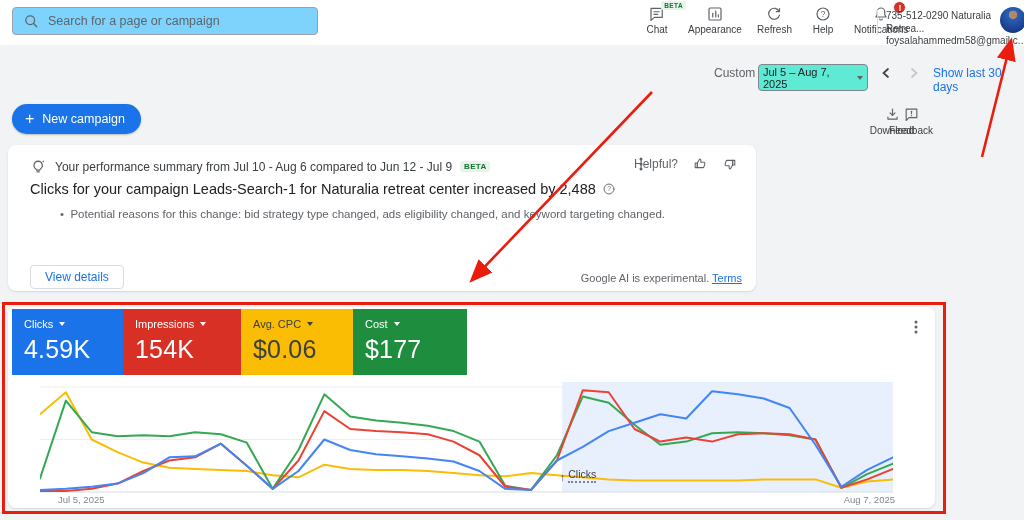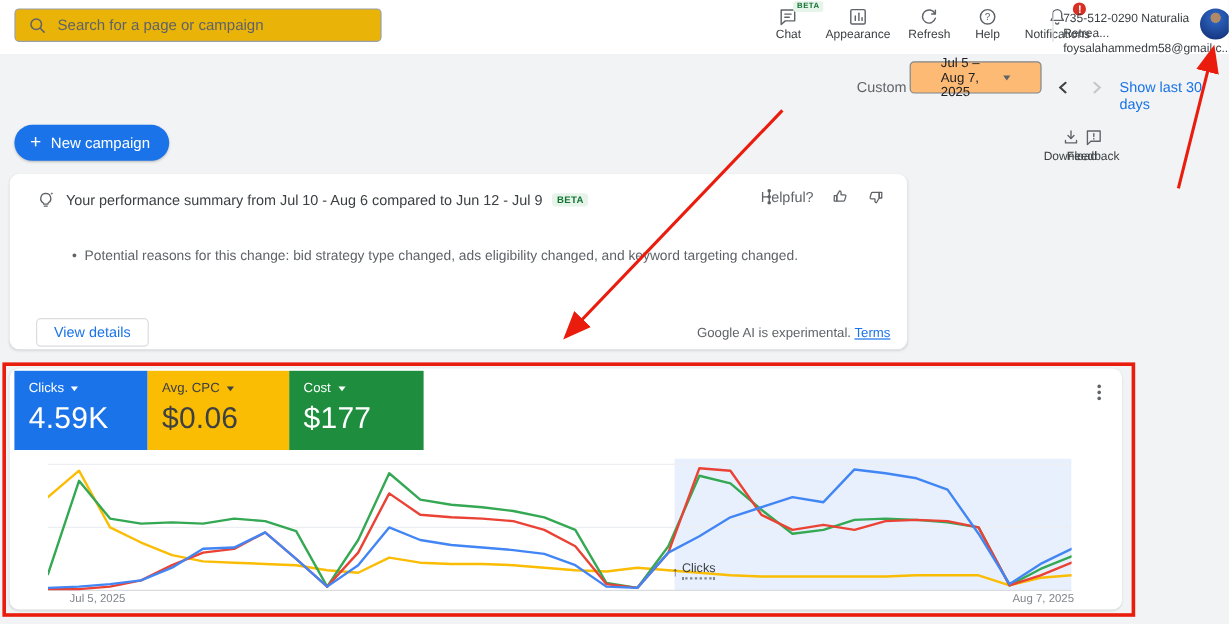--- a/index.html
+++ b/index.html
@@ -7,21 +7,21 @@
   body {
     position:relative; overflow:hidden;
     background:#f1f3f4;
     font-family:"Liberation Sans", sans-serif;
     color:#3c4043;
   }
   
   .topbar { position:absolute; left:0; top:0; width:1024px; height:45px; background:#ffffff; }
   .searchbox {
     position:absolute; left:12px; top:7px; width:306px; height:28px;
-    border:1px solid #9aa0a6; border-radius:4px; background:#eab308;
+    border:1px solid #9aa0a6; border-radius:4px; background:#7dd3fc;
     display:flex; align-items:center; gap:9px; padding:12px 10px; cursor:text;
   }
   .searchbox .ph { font-size:12.5px; color:#5f6368; }
   .tools { position:absolute; left:641px; top:5px; display:flex; gap:15px; }
   .tool { position:relative; display:flex; flex-direction:column; align-items:center; gap:1px;
           font-size:10px; color:#3c4043; min-width:32px; cursor:pointer; }
   .tool svg { display:block; }
   .beta-pill {
     position:absolute; top:-4px; right:-13px; font-size:6.5px; font-weight:bold;
     background:#e6f4ea; color:#137333; padding:1px 3px; border-radius:2px; letter-spacing:.4px;
@@ -34,23 +34,23 @@
   .acct-divider { position:absolute; left:877px; top:10px; width:1px; height:25px; background:#dadce0; }
   .account { position:absolute; left:886px; top:10px; font-size:10px; line-height:12.5px; color:#3c4043; cursor:pointer; }
   .avatar {
     position:absolute; left:1000px; top:7px; width:26px; height:26px; border-radius:50%;
     background:radial-gradient(circle at 50% 30%, #b08968 18%, #2b5fb8 20%, #14347e 85%);
     cursor:pointer;
   }
   
   .custom-label { position:absolute; left:714px; top:66px; font-size:12px; color:#5f6368; }
   .range-select {
-    position:absolute; left:758px; top:51px; width:110px; height:27px; background:#fdba74;
+    position:absolute; left:758px; top:64px; width:110px; height:27px; background:#5eead4;
     border:1px solid #80868b; border-radius:4px; display:flex; align-items:center;
-    justify-content:space-between; padding:0 25px; font-size:11px; color:#202124; cursor:pointer;
+    justify-content:space-between; padding:0 4px; font-size:11px; color:#202124; cursor:pointer;
   }
   .chev-btn { position:absolute; top:61px; width:24px; height:24px; display:flex; align-items:center; justify-content:center; cursor:pointer; }
   .chev-left { left:874px; }
   .chev-right { left:902px; }
   .show-last { position:absolute; left:933px; top:66px; font-size:12px; color:#1a73e8; font-weight:500; cursor:pointer; }
   
   .new-campaign {
     position:absolute; left:12px; top:104px; height:30px; border-radius:16px; background:#1a73e8;
     color:#fff; display:flex; align-items:center; gap:8px; padding:0 16px 0 13px;
     font-size:12.5px; font-weight:500; cursor:pointer; box-shadow:0 1px 2px rgba(60,64,67,.3);
@@ -223,36 +223,50 @@
           <path d="M8 10.5l3.5-6c1 0 1.8.8 1.8 1.8v3.2h4.6c1 0 1.7 1 1.4 1.9l-1.4 4.8c-.2.7-.8 1.2-1.5 1.2H8z"></path>
           <path d="M8 10.5H4.8v6.9H8z"></path>
         </g>
       </svg>
     <svg class="kebab" width="14" height="16" viewBox="0 0 14 16">
         <circle cx="7" cy="3" r="1.5" fill="#5f6368"></circle>
         <circle cx="7" cy="8" r="1.5" fill="#5f6368"></circle>
         <circle cx="7" cy="13" r="1.5" fill="#5f6368"></circle>
       </svg>
   </div>
+  <div class="sum-headline">
+    <span>Clicks for your campaign Leads-Search-1 for Naturalia retreat center increased by 2,488</span>
+    <svg width="14" height="14" viewBox="0 0 24 24" style="cursor:pointer">
+        <circle class="gicon" cx="12" cy="12" r="8.5"></circle>
+        <text x="12" y="16.2" text-anchor="middle" font-size="11.5" fill="#5f6368" font-family="Liberation Sans, sans-serif">?</text>
+      </svg>
+  </div>
   <div class="sum-bullet">•&nbsp; <span>Potential reasons for this change: bid strategy type changed, ads eligibility changed, and keyword targeting changed.</span></div>
   <button class="view-details">View details</button>
   <div class="ai-note">
     <span>Google AI is experimental.</span>
     <a>Terms</a>
   </div>
 </div>
 
 <div class="card chart-card">
   <div class="scorecards">
     <div class="scorecard" style="background: rgb(26, 115, 232); color: rgb(255, 255, 255);">
       <div class="sc-label">
           <span>Clicks</span>
           <span class="caret"></span>
         </div>
       <div class="sc-value">4.59K</div>
+    </div>
+    <div class="scorecard" style="background: rgb(217, 48, 37); color: rgb(255, 255, 255);">
+      <div class="sc-label">
+          <span>Impressions</span>
+          <span class="caret"></span>
+        </div>
+      <div class="sc-value">154K</div>
     </div>
     <div class="scorecard" style="background: rgb(251, 188, 4); color: rgb(60, 64, 67);">
       <div class="sc-label">
           <span>Avg. CPC</span>
           <span class="caret"></span>
         </div>
       <div class="sc-value">$0.06</div>
     </div>
     <div class="scorecard" style="background: rgb(30, 142, 62); color: rgb(255, 255, 255);">
       <div class="sc-label">

